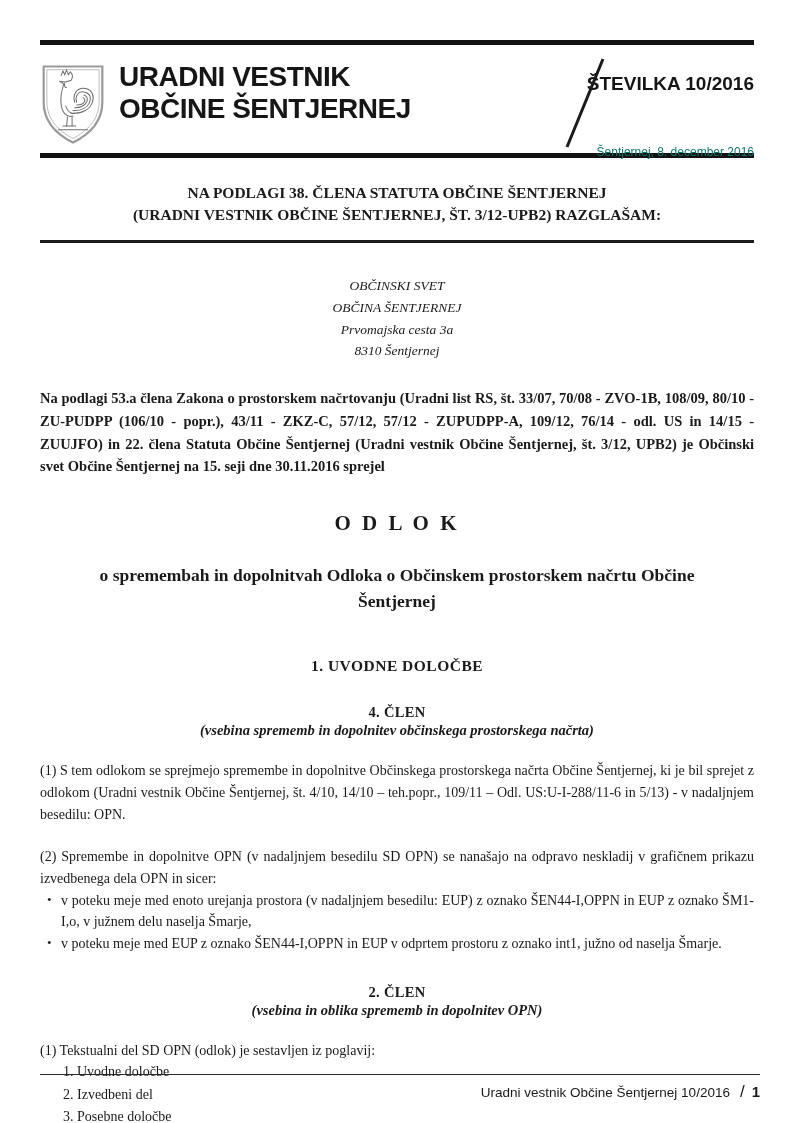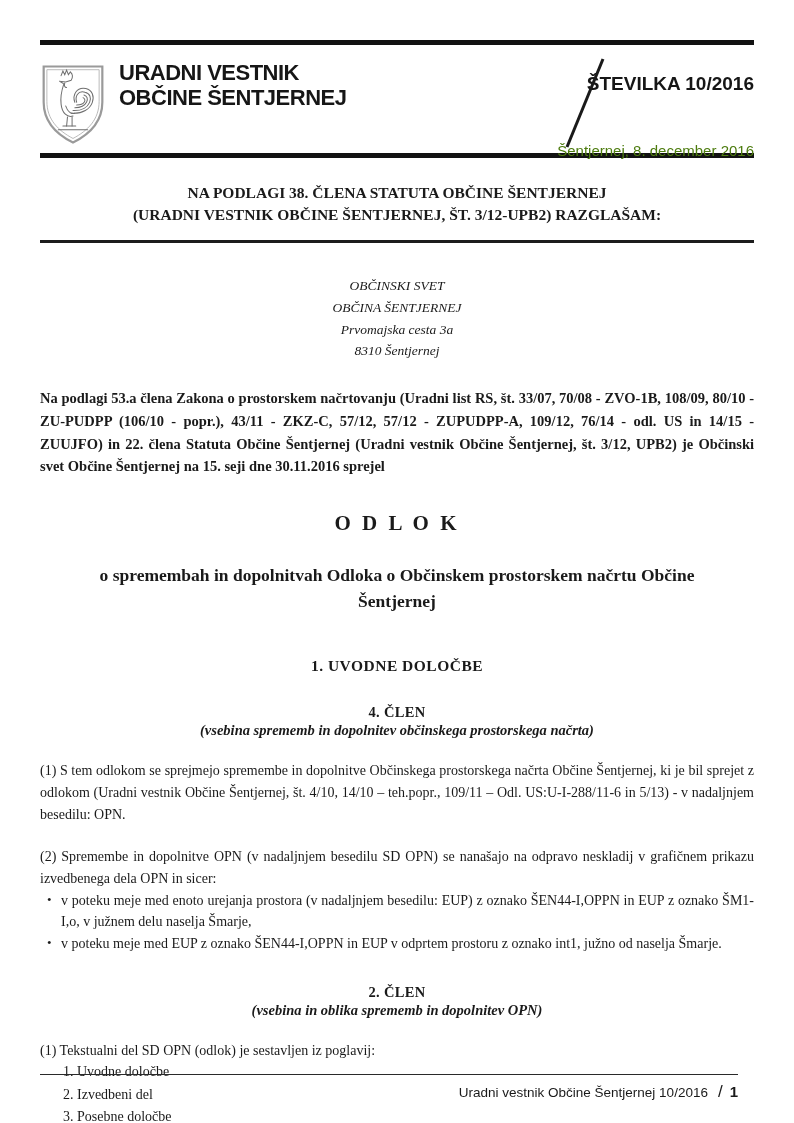--- a/index.html
+++ b/index.html
@@ -16,36 +16,36 @@
   .rule-thick { height: 5px; background: #121212; }
   .rule-med   { height: 3px; background: #1c1c1c; }
 
   
   .masthead { display: flex; align-items: flex-start; padding: 16px 0 10px 0; position: relative; height: 108px; }
   .logo { width: 66px; height: 84px; flex: 0 0 auto; margin-top: 2px; }
   .masthead-titles {
     margin-left: 13px;
     font-family: "Liberation Sans", "DejaVu Sans", sans-serif;
     font-weight: bold;
-    font-size: 22px;
+    font-size: 28px;
     line-height: 1.13;
     letter-spacing: -0.5px;
     color: #161616;
     white-space: nowrap;
   }
   .masthead-slash { position: absolute; left: 518px; top: 10px; }
   .masthead-right {
     margin-left: auto;
     height: 86px; margin-top: 12px;
     display: flex; flex-direction: column; justify-content: space-between;
     text-align: right;
     font-family: "Liberation Sans", "DejaVu Sans", sans-serif;
   }
   .issue-number { font-weight: bold; font-size: 19px; color: #161616; letter-spacing: 0px; }
-  .issue-date   { font-size: 15px; color: #4d7c0f; }
+  .issue-date   { font-size: 12px; color: #0f766e; }
 
   
   .proclamation {
     margin-top: 24px;
     text-align: center;
     font-weight: bold;
     font-size: 15.5px;
     line-height: 1.4;
   }
   .rule-proclamation { margin-top: 15px; }
@@ -127,21 +127,21 @@
 
   .plain-list { margin-top: 0; }
   .plain-list div {
     font-size: 14px; line-height: 1.6;
     padding-left: 23px;
   }
 
   
   .footer {
     position: absolute;
-    left: 40px; right: 56px; top: 1074px;
+    left: 40px; right: 34px; top: 1074px;
     border-top: 1.5px solid #2a2a2a;
     padding-top: 7px;
     text-align: right;
     font-family: "Liberation Sans", "DejaVu Sans", sans-serif;
     font-size: 13.5px;
     color: #1a1a1a;
   }
   .footer .slash { font-size: 17px; padding: 0 7px 0 10px; font-weight: normal; }
   .footer .page-number { font-weight: bold; font-size: 15px; }
 </style>

